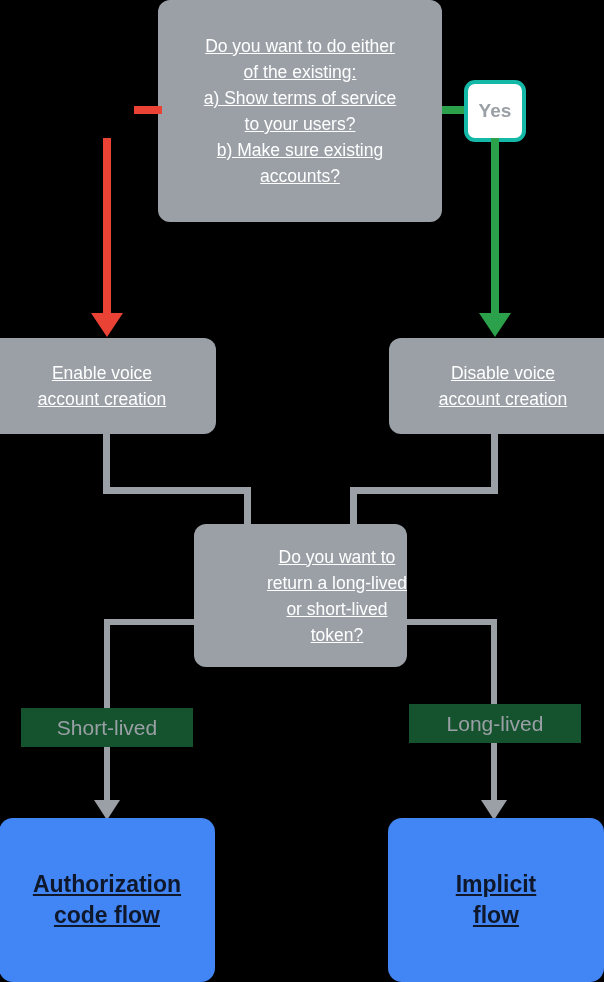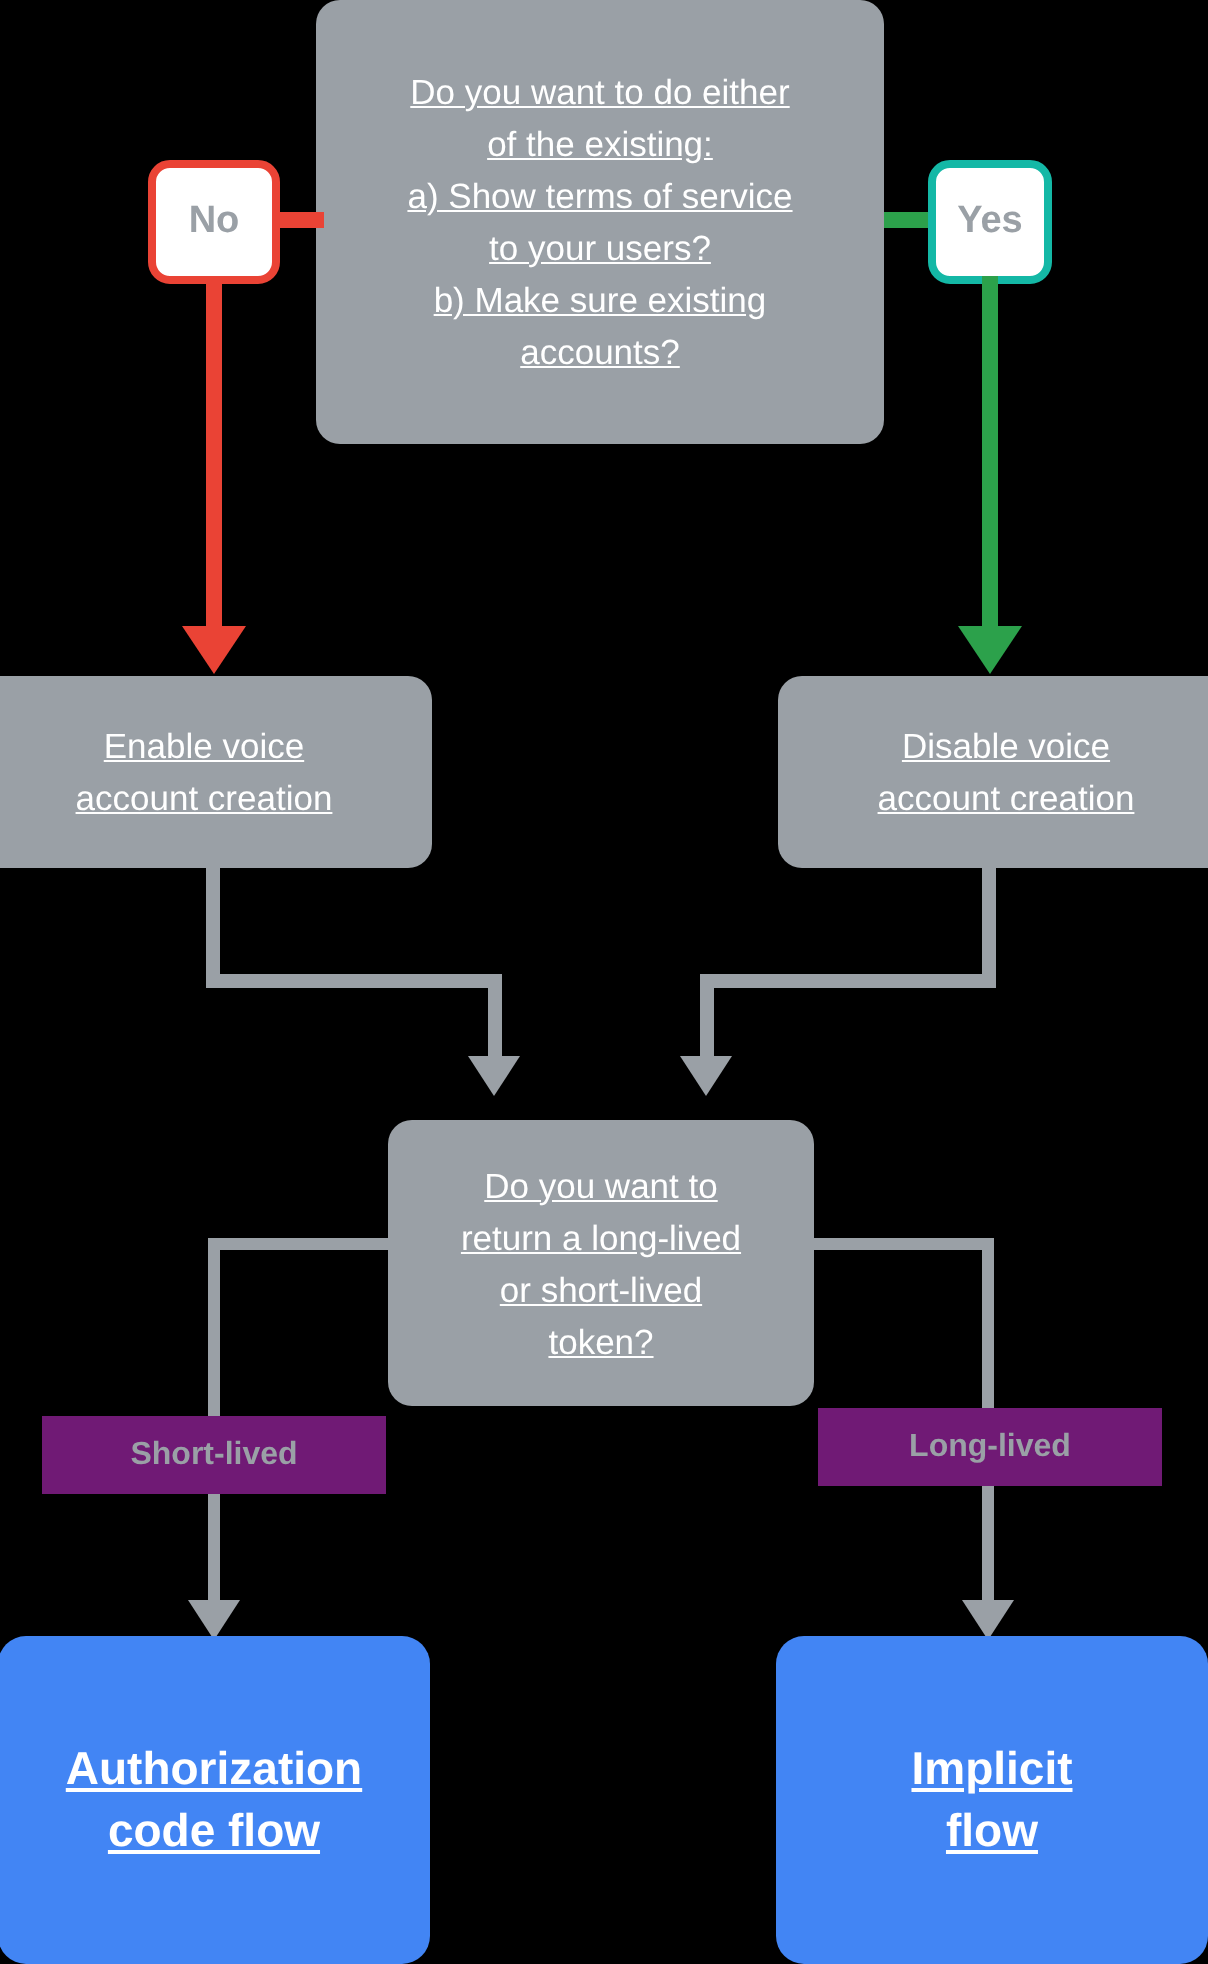--- a/index.html
+++ b/index.html
@@ -31,21 +31,21 @@
   }
   .node-gray {
     background: #9aa0a6;
     color: #ffffff;
     font-size: 17.5px;
     line-height: 26px;
     font-weight: 400;
   }
   .node-blue {
     background: #4285f4;
-    color: #ffffff;
+    color: #0f172a;
     font-size: 23px;
     line-height: 31px;
     font-weight: bold;
     border-radius: 14px;
   }
   .pill {
     position: absolute;
     box-sizing: border-box;
     display: flex;
     align-items: center;
@@ -58,24 +58,24 @@
   }
   .pill-no  { border: 4px solid #ea4335; }
   .pill-yes { border: 4px solid #14b8a6; }
 
   .edge-label {
     position: absolute;
     box-sizing: border-box;
     display: flex;
     align-items: center;
     justify-content: center;
-    background: #701a75;
+    background: #14532d;
     color: #9aa0a6;
-    font-size: 16px;
-    font-weight: bold;
+    font-size: 21px;
+    font-weight: normal;
     z-index: 5;
   }
 
   
   .seg {
     position: absolute;
     background: #9aa0a6;
   }
   .seg-red   { background: #ea4335; }
   .seg-green { background: #2ca14b; }
@@ -104,23 +104,20 @@
       <span class="txt">of the existing:</span>
       <span class="txt">a) Show terms of service</span>
       <span class="txt">to your users?</span>
       <span class="txt">b) Make sure existing</span>
       <span class="txt">accounts?</span>
     </div>
   </div>
 
   <div class="seg seg-red" style="left:134px; top:106px; width:28px; height:8px;"></div>
 
-  <div class="pill pill-no" style="left:74px; top:80px; width:66px; height:62px;">
-    <span>No</span>
-  </div>
 
   <div class="seg seg-red" style="left:103px; top:138px; width:8px; height:180px;"></div>
   <div class="arrow arrow-red" style="left:91px; top:313px;"></div>
 
   <div class="seg seg-green" style="left:442px; top:106px; width:28px; height:8px;"></div>
 
   <div class="pill pill-yes" style="left:464px; top:80px; width:62px; height:62px;">
     <span>Yes</span>
   </div>
 
@@ -144,21 +141,21 @@
   <div class="seg" style="left:103px; top:434px; width:7px; height:58px;"></div>
   <div class="seg" style="left:103px; top:487px; width:148px; height:7px;"></div>
   <div class="seg" style="left:244px; top:487px; width:7px; height:45px;"></div>
   <div class="arrow" style="left:234px; top:528px;"></div>
 
   <div class="seg" style="left:491px; top:434px; width:7px; height:58px;"></div>
   <div class="seg" style="left:350px; top:487px; width:148px; height:7px;"></div>
   <div class="seg" style="left:350px; top:487px; width:7px; height:45px;"></div>
   <div class="arrow" style="left:340px; top:528px;"></div>
 
-  <div class="node node-gray" style="left:194px; top:560px; width:213px; height:143px;">
+  <div class="node node-gray" style="left:194px; top:524px; width:213px; height:143px;justify-content:flex-end;">
     <div>
       <span class="txt">Do you want to</span>
       <span class="txt">return a long-lived</span>
       <span class="txt">or short-lived</span>
       <span class="txt">token?</span>
     </div>
   </div>
 
   <div class="seg" style="left:107px; top:619px; width:92px; height:6px;"></div>
   <div class="seg" style="left:104px; top:619px; width:6px; height:186px;"></div>

